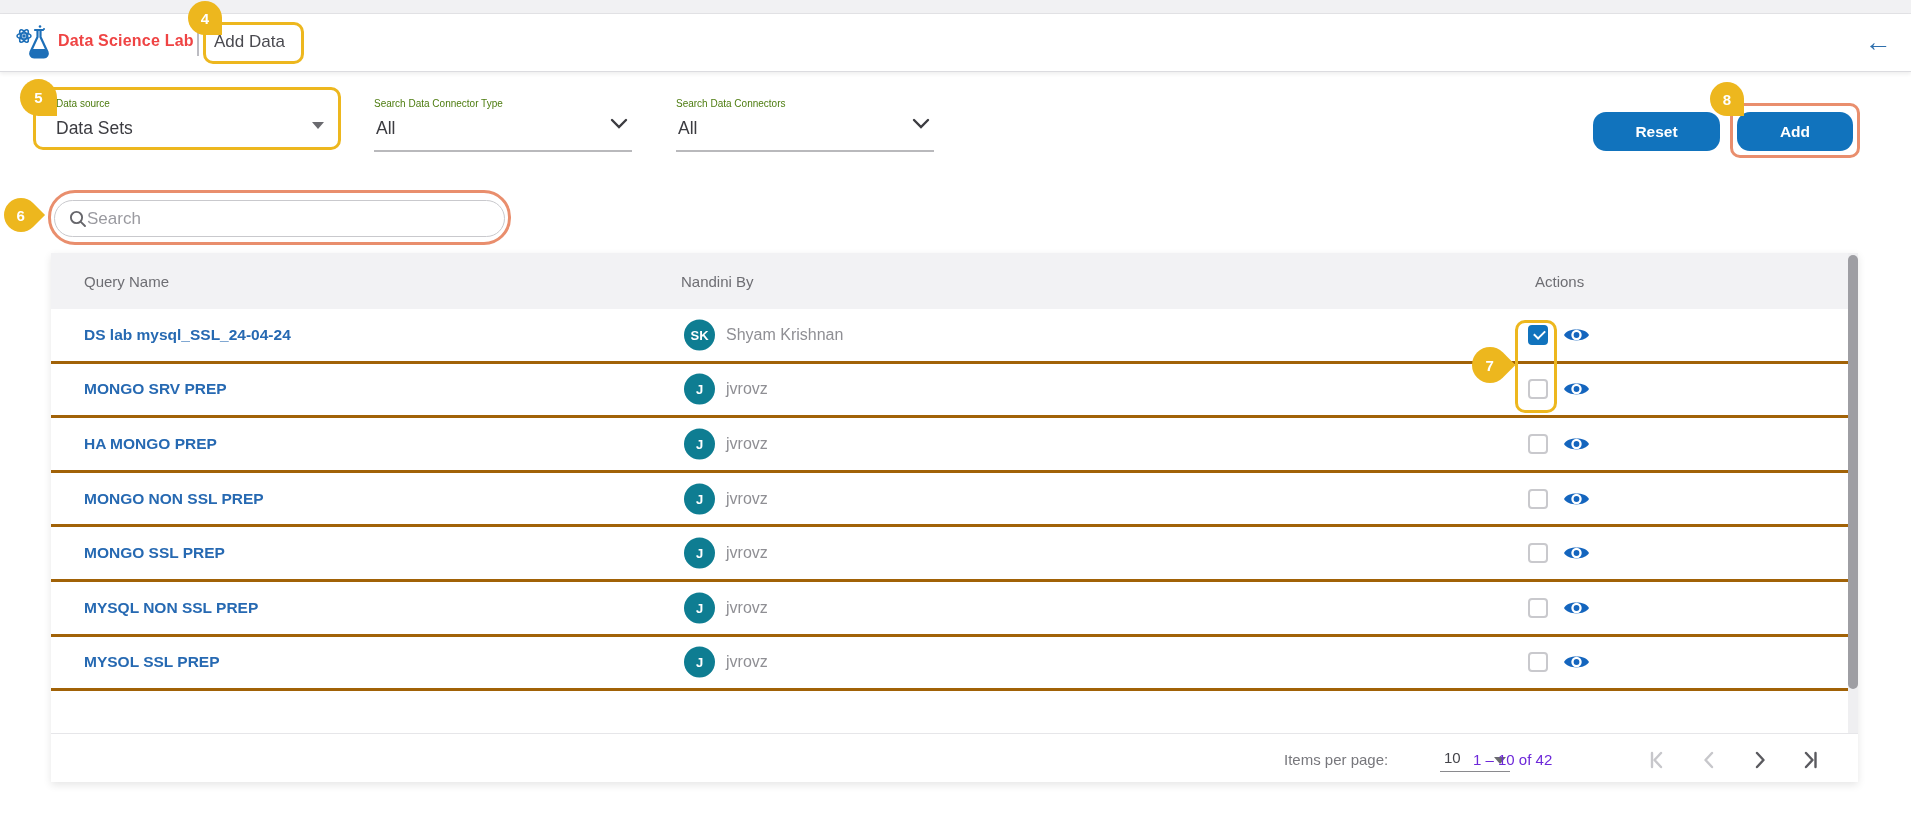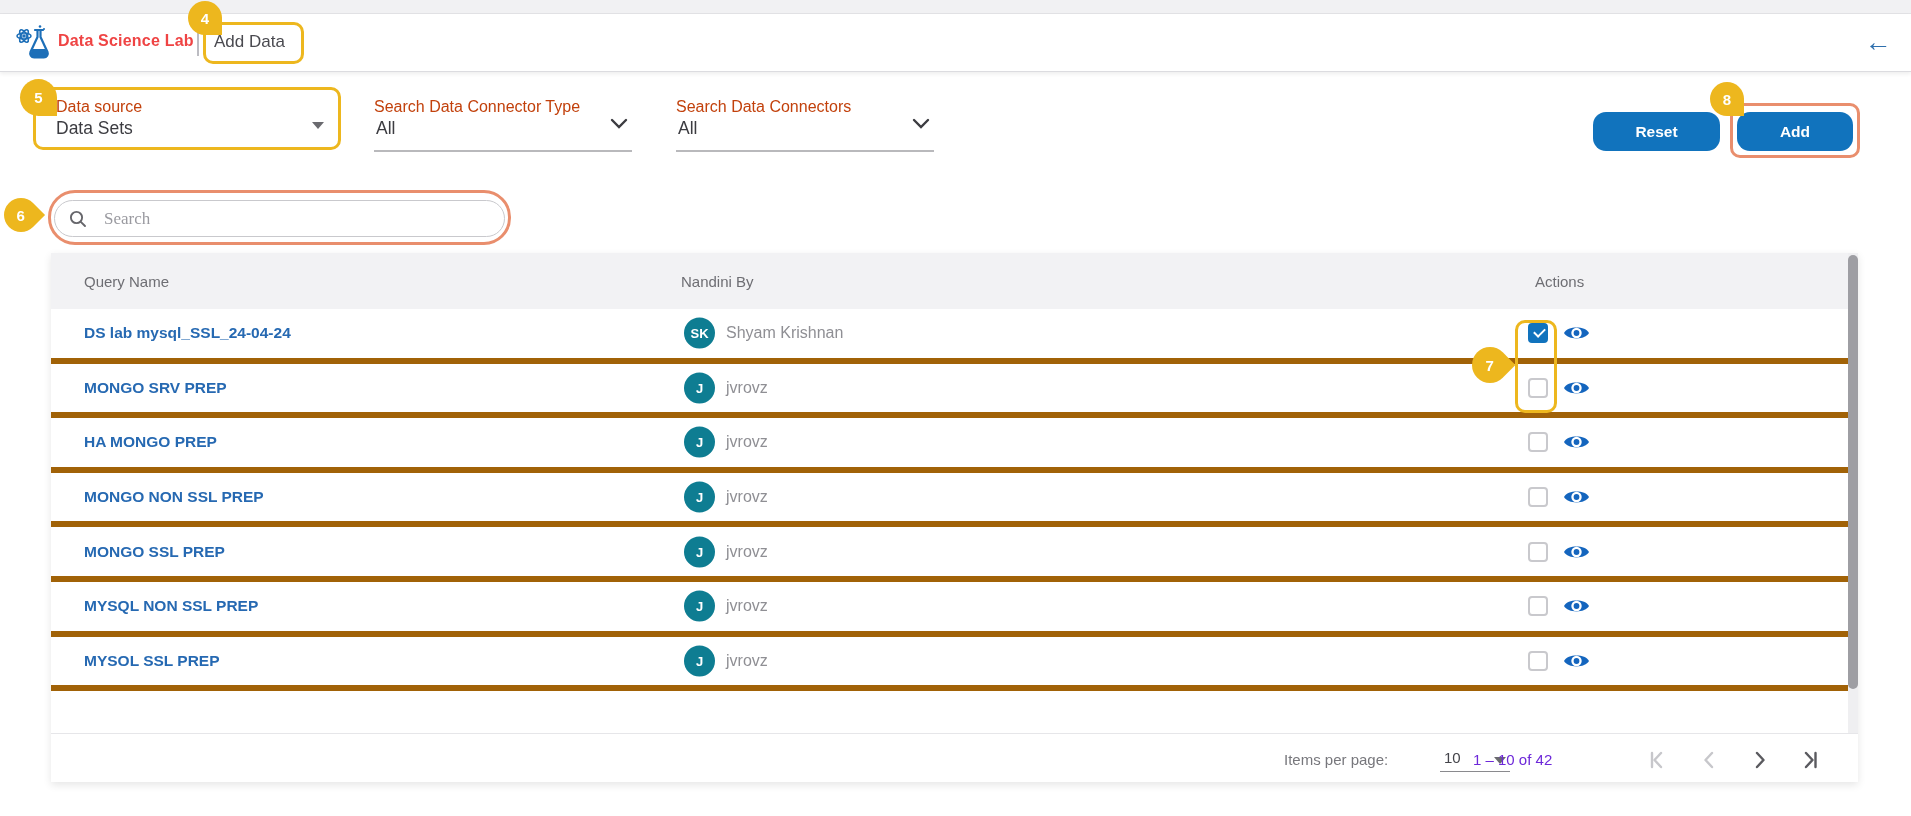--- a/index.html
+++ b/index.html
@@ -33,44 +33,44 @@
   .badge.point-br { border-radius:50% 50% 0 50%; }
   .badge.point-r { border-radius:50% 0 50% 50%; transform:rotate(45deg); }
   .badge.point-r span { transform:rotate(-45deg); }
   .badge-4 { left:188px; top:1px; }
   .badge-5 { left:20px; top:79px; width:37px; height:37px; }
   .badge-6 { left:4px; top:198px; }
   .badge-7 { left:1472px; top:347px; width:36px; height:36px; }
   .badge-8 { left:1710px; top:82px; }
 
   
-  .filter-label { position:absolute; font-size:16px; color:#c2410c; }
+  .filter-label { position:absolute; font-size:10px; color:#4d7c0f; }
   .filter-value { position:absolute; font-size:17.5px; color:#3c3c41; }
   .underline { position:absolute; height:1.5px; background:#b9b9bc; }
   .caret-down { position:absolute; width:0; height:0; border-left:6px solid transparent; border-right:6px solid transparent; border-top:7px solid #6a6a6f; cursor:pointer; }
   .chev { position:absolute; cursor:pointer; }
 
   .btn { position:absolute; height:39px; background:#1173bd; color:#fff; font-size:15.5px; font-weight:bold; border:none; border-radius:13px; cursor:pointer; font-family:inherit; }
   .btn-reset { left:1593px; top:112px; width:127px; }
   .btn-add { left:1737px; top:112px; width:116px; }
 
   
   .search-box { position:absolute; left:54px; top:200px; width:451px; height:37px; border:1.5px solid #c9c9cd; border-radius:19px; background:#fff; display:flex; align-items:center; padding-left:14px; }
-  .search-box input { border:none; outline:none; font-size:17px; color:#3c3c41; font-family:Liberation Serif, serif; width:380px; margin-left:17px; background:transparent; }
+  .search-box input { border:none; outline:none; font-size:17px; color:#3c3c41; font-family:Liberation Sans, sans-serif; width:380px; margin-left:0; background:transparent; }
   .search-box input::placeholder { color:#9a9aa0; }
 
   
   .card { position:absolute; left:51px; top:253px; width:1807px; height:529px; background:#fff; box-shadow:0 3px 8px rgba(0,0,0,.10); overflow:hidden; }
   .thead { position:absolute; left:0; top:0; width:100%; height:56px; background:#f2f2f4; display:flex; align-items:center; }
   .th { font-size:15px; color:#6e6e73; }
   .th-query { position:absolute; left:33px; }
   .th-creator { position:absolute; left:630px; }
   .th-actions { position:absolute; left:1484px; }
   .rows { position:absolute; left:0; top:56px; width:100%; }
-  .trow { position:relative; width:100%; height:54.6px; border-bottom:6px solid #a16207; background:#fff; }
+  .trow { position:relative; width:100%; height:54.6px; border-bottom:3px solid #a16207; background:#fff; }
   .q-link { position:absolute; left:33px; top:50%; transform:translateY(-50%); font-size:15.5px; font-weight:bold; color:#2669b2; cursor:pointer; }
   .avatar { position:absolute; left:633px; top:50%; transform:translateY(-50%); width:31px; height:31px; border-radius:50%; color:#fff; font-size:13px; font-weight:bold; display:flex; align-items:center; justify-content:center; }
   .creator { position:absolute; left:675px; top:50%; transform:translateY(-50%); font-size:16px; color:#8f8f94; }
   .cb { position:absolute; left:1477px; top:50%; transform:translateY(-50%); width:20px; height:20px; border:2px solid #c9c9cd; border-radius:4px; background:#fff; cursor:pointer; }
   .cb.checked { background:#1173bd; border-color:#1173bd; }
   .cb.checked::after { content:""; position:absolute; left:4px; top:3px; width:9px; height:5px; border-left:2.5px solid #fff; border-bottom:2.5px solid #fff; transform:rotate(-45deg); }
   .eye { position:absolute; left:1512px; top:50%; transform:translateY(-50%); width:27px; height:18px; cursor:pointer; }
 
   
   .vscroll-track { position:absolute; right:0; top:0; width:10px; height:521px; background:#efeff1; }

